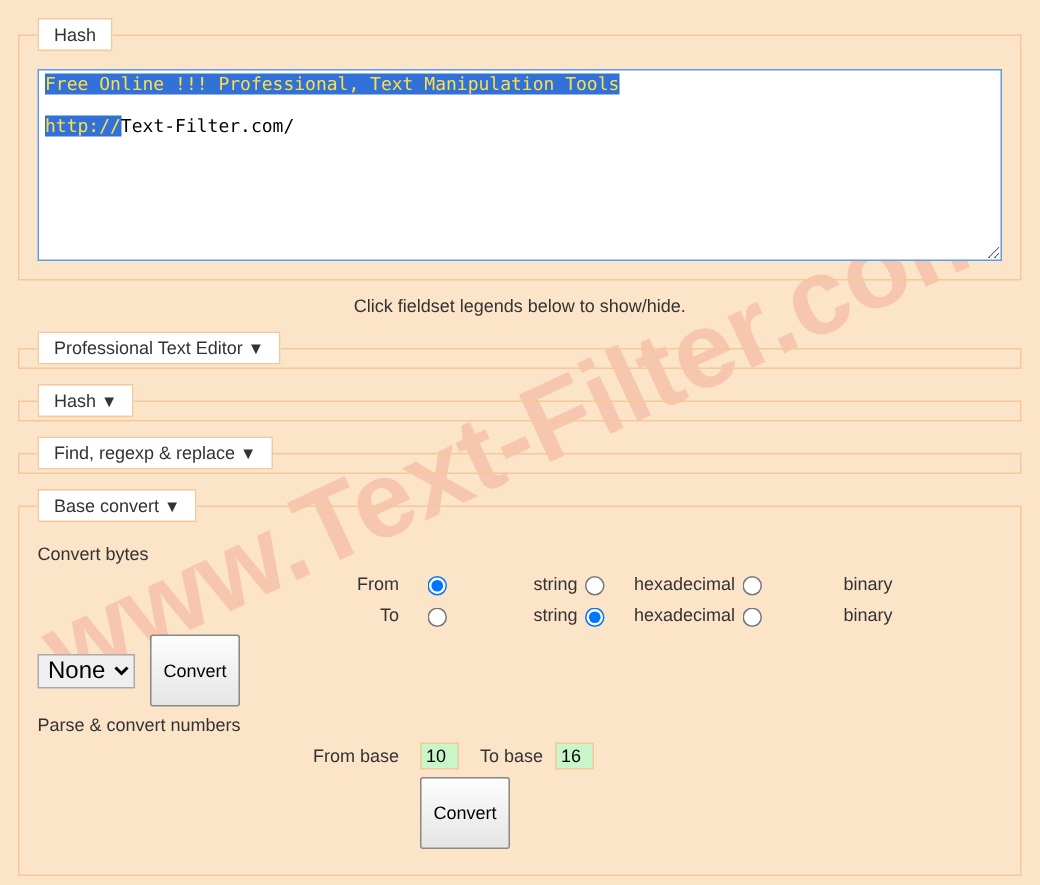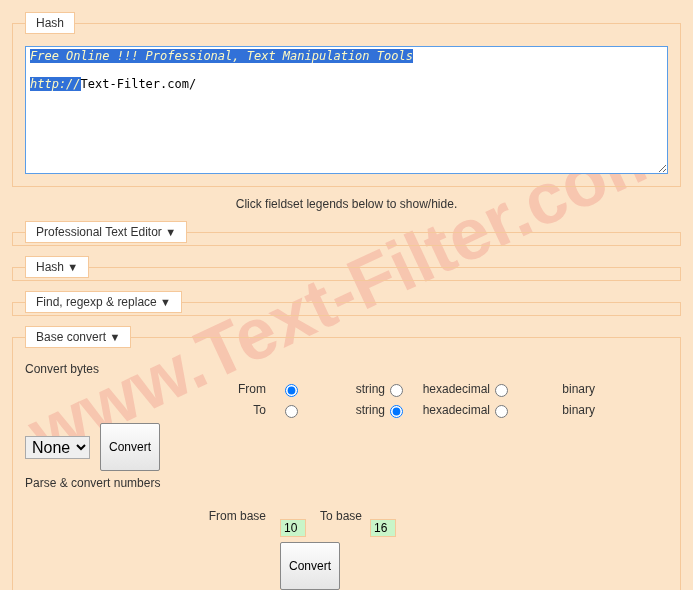--- a/index.html
+++ b/index.html
@@ -38,22 +38,21 @@
   font-family: Verdana, monospace;
   font-size: 12px;
   padding: 2px 4px;
   resize: both;
   white-space: pre;
   overflow: auto;
   background: #fff;
 }
 .hl {
   background: #3171d8;
-  color: #fef9c3;
-  font-style: italic;
+  color: #fde047;
 }
 .url-plain { color: #000000; }
 .copy-btn {
   margin-top: 10px;
   width: 330px;
   background: #fff;
   border: 1px solid #f5c89a;
   padding: 5px 0;
   font-family: inherit;
   font-size: 12px;
@@ -104,21 +103,20 @@
   margin-left: 10px;
 }
 .num {
   width: 26px;
   text-align: left;
   font-family: inherit;
   font-size: 12px;
   border: 1px solid #f5c89a;
   background: #c9f5c9;
   padding: 1px 3px;
-  margin-top: 24px;
 }
 .subhead {
   font-size: 12px;
   margin: 2px 0 5px 0;
 }
 .watermark {
   position: absolute;
   top: 50%;
   left: 50%;
   transform: translate(-50%, -55%) rotate(-25deg);

